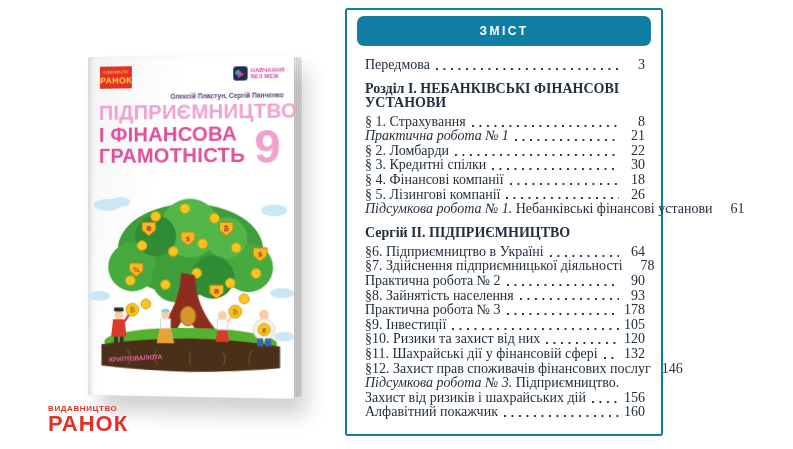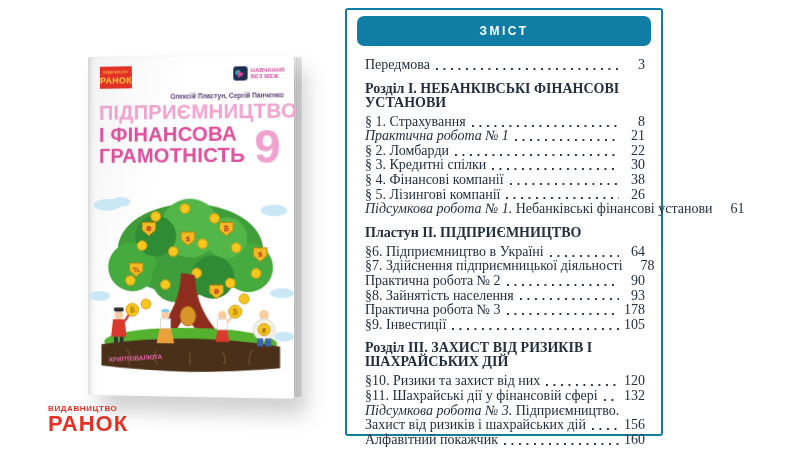--- a/index.html
+++ b/index.html
@@ -247,38 +247,38 @@
     <span class="it"></span>
           <span class="tx">§ 3. Кредитні спілки</span>
     <span class="lead"></span>
     <span class="pg">30</span>
   </div>
 
   <div class="toc-row">
     <span class="it"></span>
           <span class="tx">§ 4. Фінансові компанії</span>
     <span class="lead"></span>
-    <span class="pg">38</span>
+    <span class="pg">18</span>
   </div>
 
   <div class="toc-row">
     <span class="it"></span>
           <span class="tx">§ 5. Лізингові компанії</span>
     <span class="lead"></span>
     <span class="pg">26</span>
   </div>
 
   <div class="toc-row">
     <span class="it">Підсумкова робота № 1.</span>
           <span class="tx"> Небанківські фінансові установи</span>
     <span class="lead"></span>
     <span class="pg">61</span>
   </div>
 
-  <div class="toc-chapter">Пластун ІІ. ПІДПРИЄМНИЦТВО</div>
+  <div class="toc-chapter">Сергій ІІ. ПІДПРИЄМНИЦТВО</div>
 
   <div class="toc-row">
     <span class="it"></span>
           <span class="tx">§6. Підприємництво в Україні</span>
     <span class="lead"></span>
     <span class="pg">64</span>
   </div>
 
   <div class="toc-row">
     <span class="it"></span>
@@ -308,36 +308,41 @@
     <span class="pg">178</span>
   </div>
 
   <div class="toc-row">
     <span class="it"></span>
           <span class="tx">§9. Інвестиції</span>
     <span class="lead"></span>
     <span class="pg">105</span>
   </div>
 
-  <div class="toc-chapter">Розділ ІІІ. ЗАХИСТ ВІД РИЗИКІВ І ШАХРАЙСЬКИХ ДІЙ</div>
 
   <div class="toc-row">
     <span class="it"></span>
           <span class="tx">§10. Ризики та захист від них</span>
     <span class="lead"></span>
     <span class="pg">120</span>
   </div>
 
   <div class="toc-row">
     <span class="it"></span>
           <span class="tx">§11. Шахрайські дії у фінансовій сфері</span>
     <span class="lead"></span>
     <span class="pg">132</span>
   </div>
 
+  <div class="toc-row">
+    <span class="it"></span>
+          <span class="tx">§12. Захист прав споживачів фінансових послуг</span>
+    <span class="lead"></span>
+    <span class="pg">146</span>
+  </div>
 
   <div class="toc-row noline">
     <span class="it">Підсумкова робота № 3.</span>
           <span class="tx"> Підприємництво.</span>
 
   </div>
 
   <div class="toc-row">
     <span class="it"></span>
           <span class="tx">Захист від ризиків і шахрайських дій</span>

